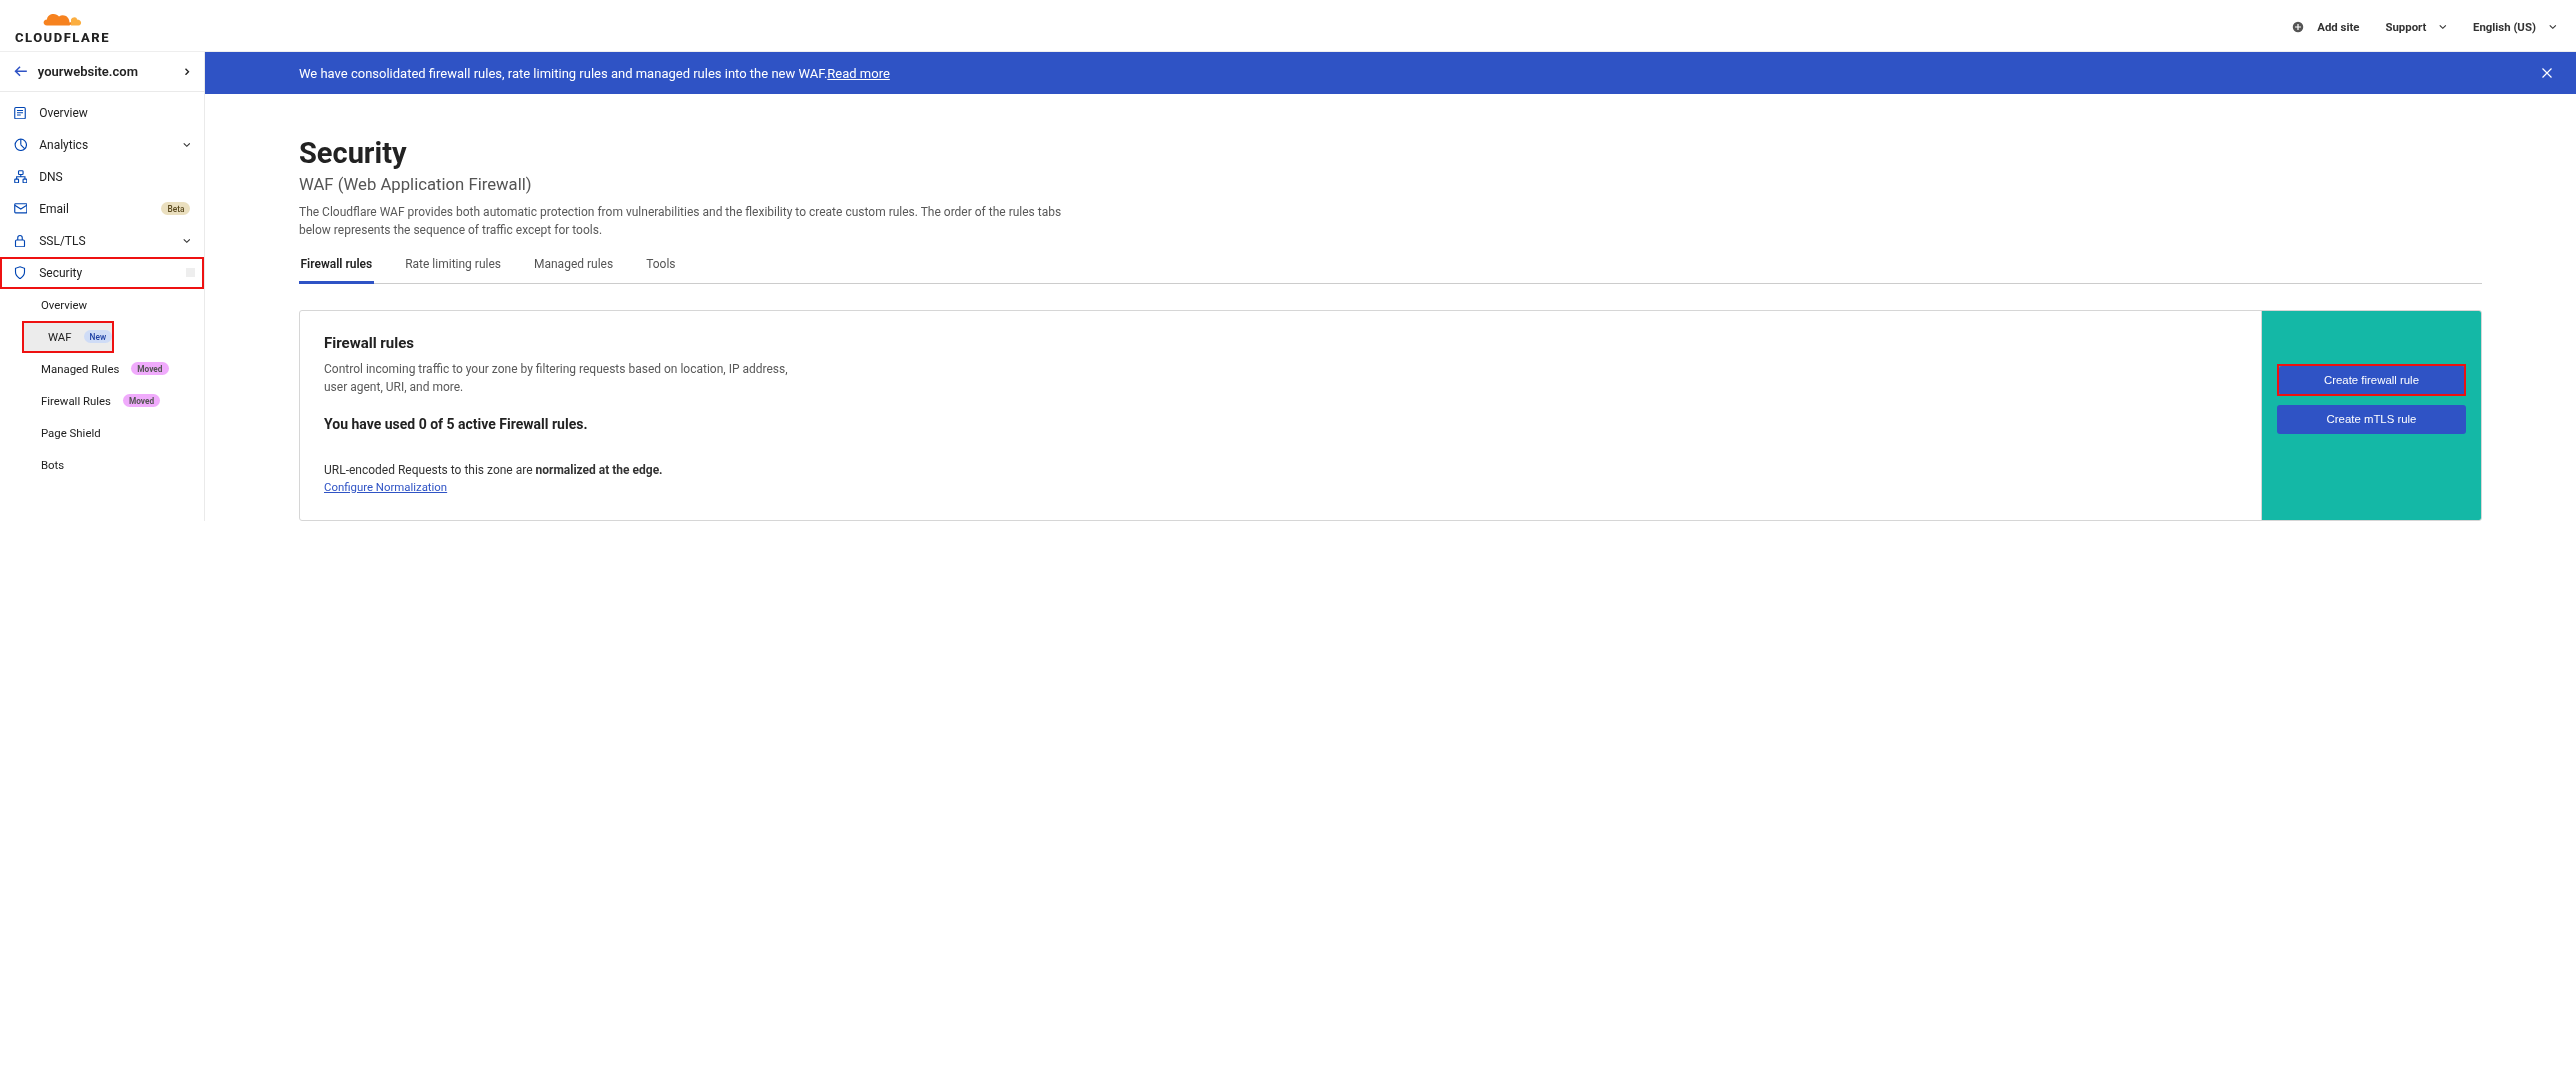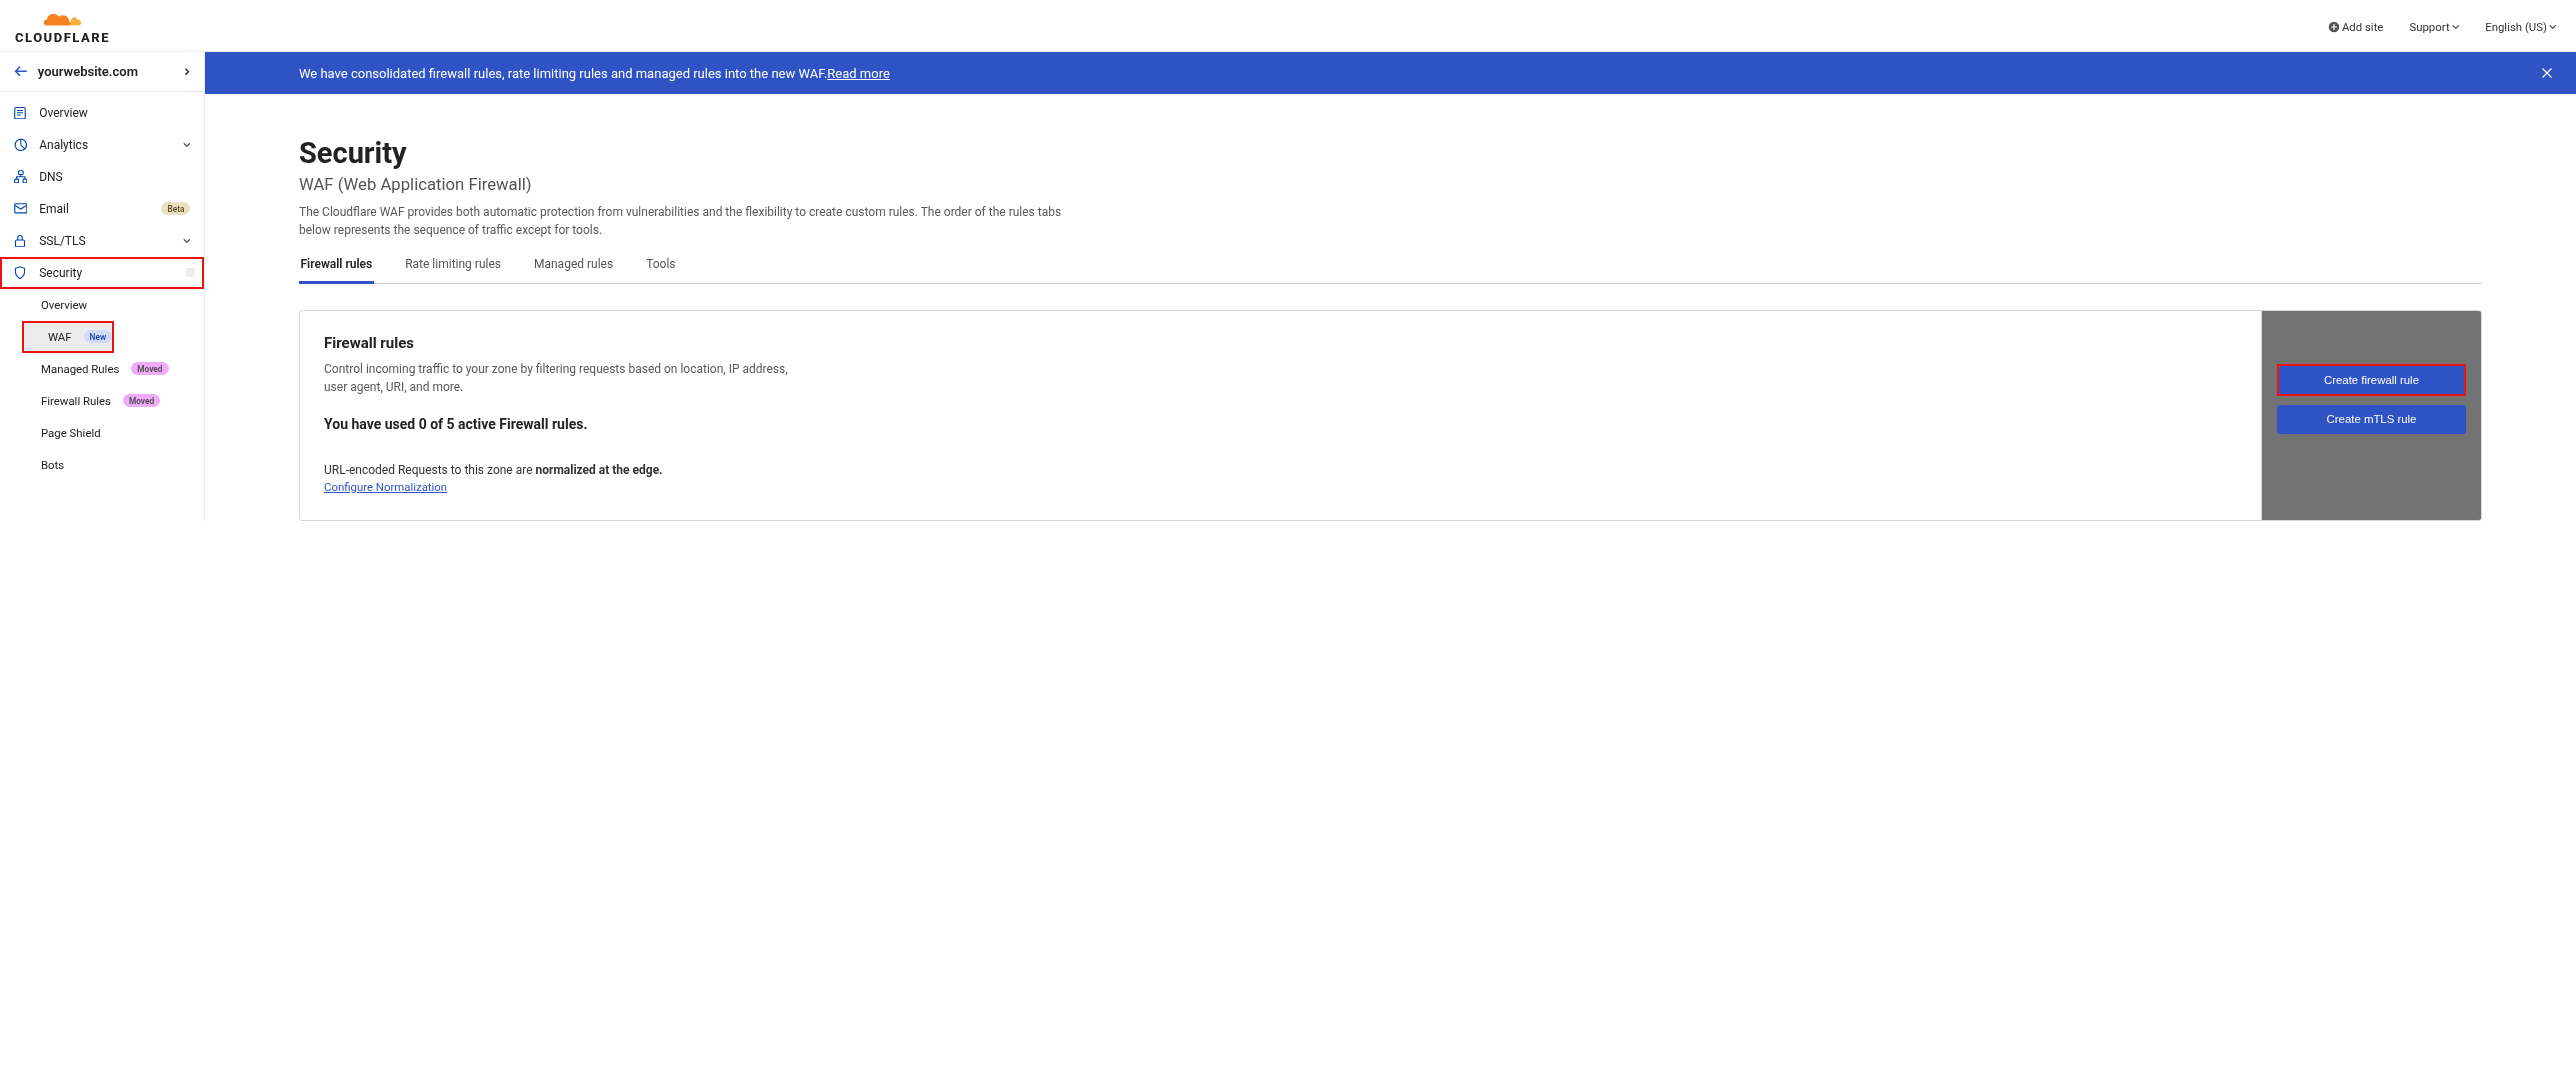--- a/index.html
+++ b/index.html
@@ -2,21 +2,21 @@
 <html style="font-size:12px"><head>
 <meta charset="utf-8">
 <style>
   * { box-sizing: border-box; margin: 0; padding: 0; }
   body { font-family: -apple-system, BlinkMacSystemFont, "Segoe UI", Roboto, Helvetica, Arial, sans-serif; font-size: 11.4px; color: #222; background: #fff; }
 
   
   .topbar { display: flex; align-items: center; justify-content: space-between; padding: 9px 15px 6px 15px; border-bottom: 0.8px solid #eee; }
   .topbar-left { display: flex; align-items: center; }
   .topbar-right { display: flex; align-items: center; gap: 26px; padding-right: 4.5px; }
-  .topbar-item { display: flex; align-items: center; gap: 2px; font-size: 11.4px; color: #333; cursor: pointer; }
+  .topbar-item { display: flex; align-items: center; gap: 13px; font-size: 11.4px; color: #333; cursor: pointer; font-weight: bold; }
   .logo-text { font-size: 13px; font-weight: 800; letter-spacing: 1.5px; color: #222; margin-top: 3px; }
   .logo-mark { width: 42px; height: 18px; position: relative; }
 
   .app-body { display: flex; }
 
   
   .sidebar { width: 205px; min-width: 205px; border-right: 0.8px solid #eaeaea; background: #fff; }
   .site-row { display:flex; align-items:center; gap:10.6px; padding: 12px 13.6px; border-bottom:0.8px solid #eaeaea; font-weight:600; font-size:13px; cursor:pointer; }
   .site-row .spacer { flex:1; }
   .nav { padding-top:4.5px; }
@@ -46,21 +46,21 @@
   .page-title { font-size:29px; font-weight:700; margin-bottom:4.5px; }
   .page-sub { font-size:16.7px; color:#555; margin-bottom:10.6px; }
   .page-desc { font-size:12px; color:#595959; line-height:1.45; max-width:772px; margin-bottom:7px; }
 
   .tabs { display:flex; gap:30px; border-bottom:0.8px solid #ccc; }
   .tab { padding:10.6px 1.5px 10.6px 1.5px; font-size:12px; color:#555; cursor:pointer; }
   .tab.active { color:#222; font-weight:600; border-bottom:3px solid #2f53c5; margin-bottom:-0.8px; }
 
   .card { margin-top:26px; border:0.8px solid #d6d6d6; border-radius:3px; display:flex; overflow:hidden; }
   .card-left { flex:1; padding:23px 24px 26px 24px; }
-  .card-right { width:220px; background:#737373; border-left:0.8px solid #d6d6d6; padding:53px 15px 0 15px; display:flex; flex-direction:column; gap:9px; }
+  .card-right { width:220px; background:#14b8a6; border-left:0.8px solid #d6d6d6; padding:53px 15px 0 15px; display:flex; flex-direction:column; gap:9px; }
 
   .card-title { font-size:15px; font-weight:700; margin-bottom:9px; }
   .card-text { font-size:12px; color:#595959; line-height:1.45; margin-bottom:19.7px; max-width:484px; }
   .card-usage { font-size:14px; font-weight:700; margin-bottom:16.7px; }
   .norm-text { font-size:12px; color:#333;margin-top:31px; }
   .norm-text b { font-weight:700; }
   .link { color:#2f53c5; text-decoration:underline; cursor:pointer; display:inline-block; margin-top:3px; }
 
   .btn { background:#2f53c5; color:#fff; border:none; border-radius:3px; padding:8.3px 0; font-size:11.4px; cursor:pointer; width:100%; text-align:center; }
   .btn-wrap { }

